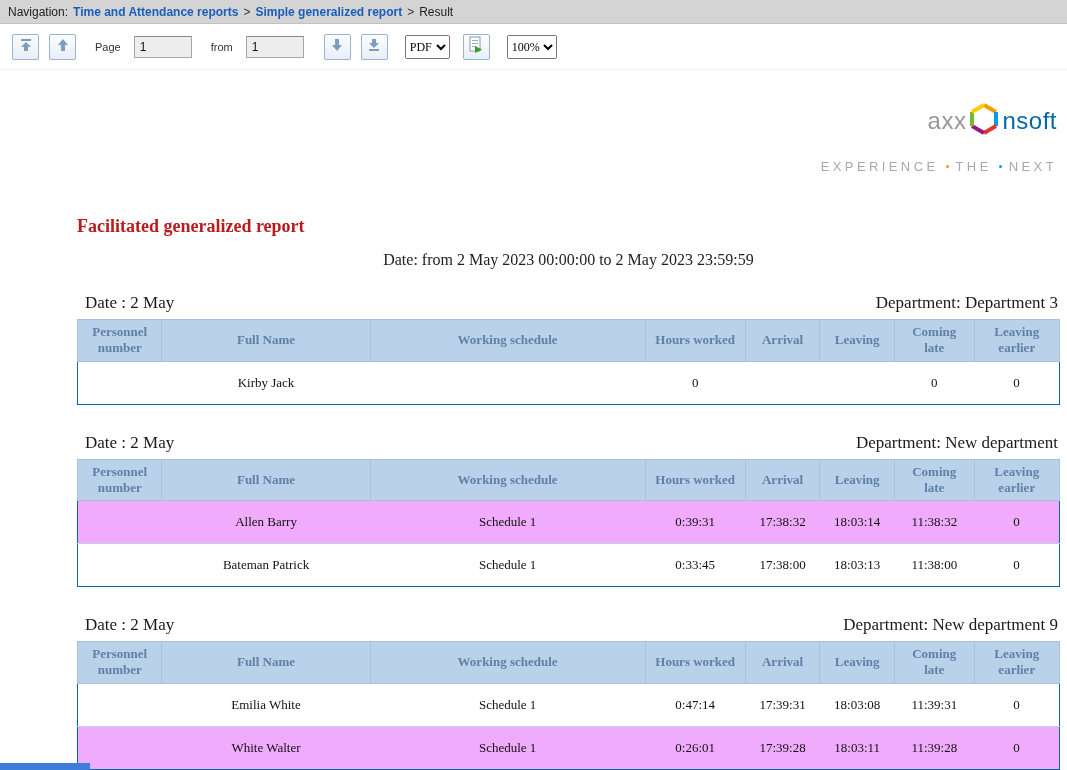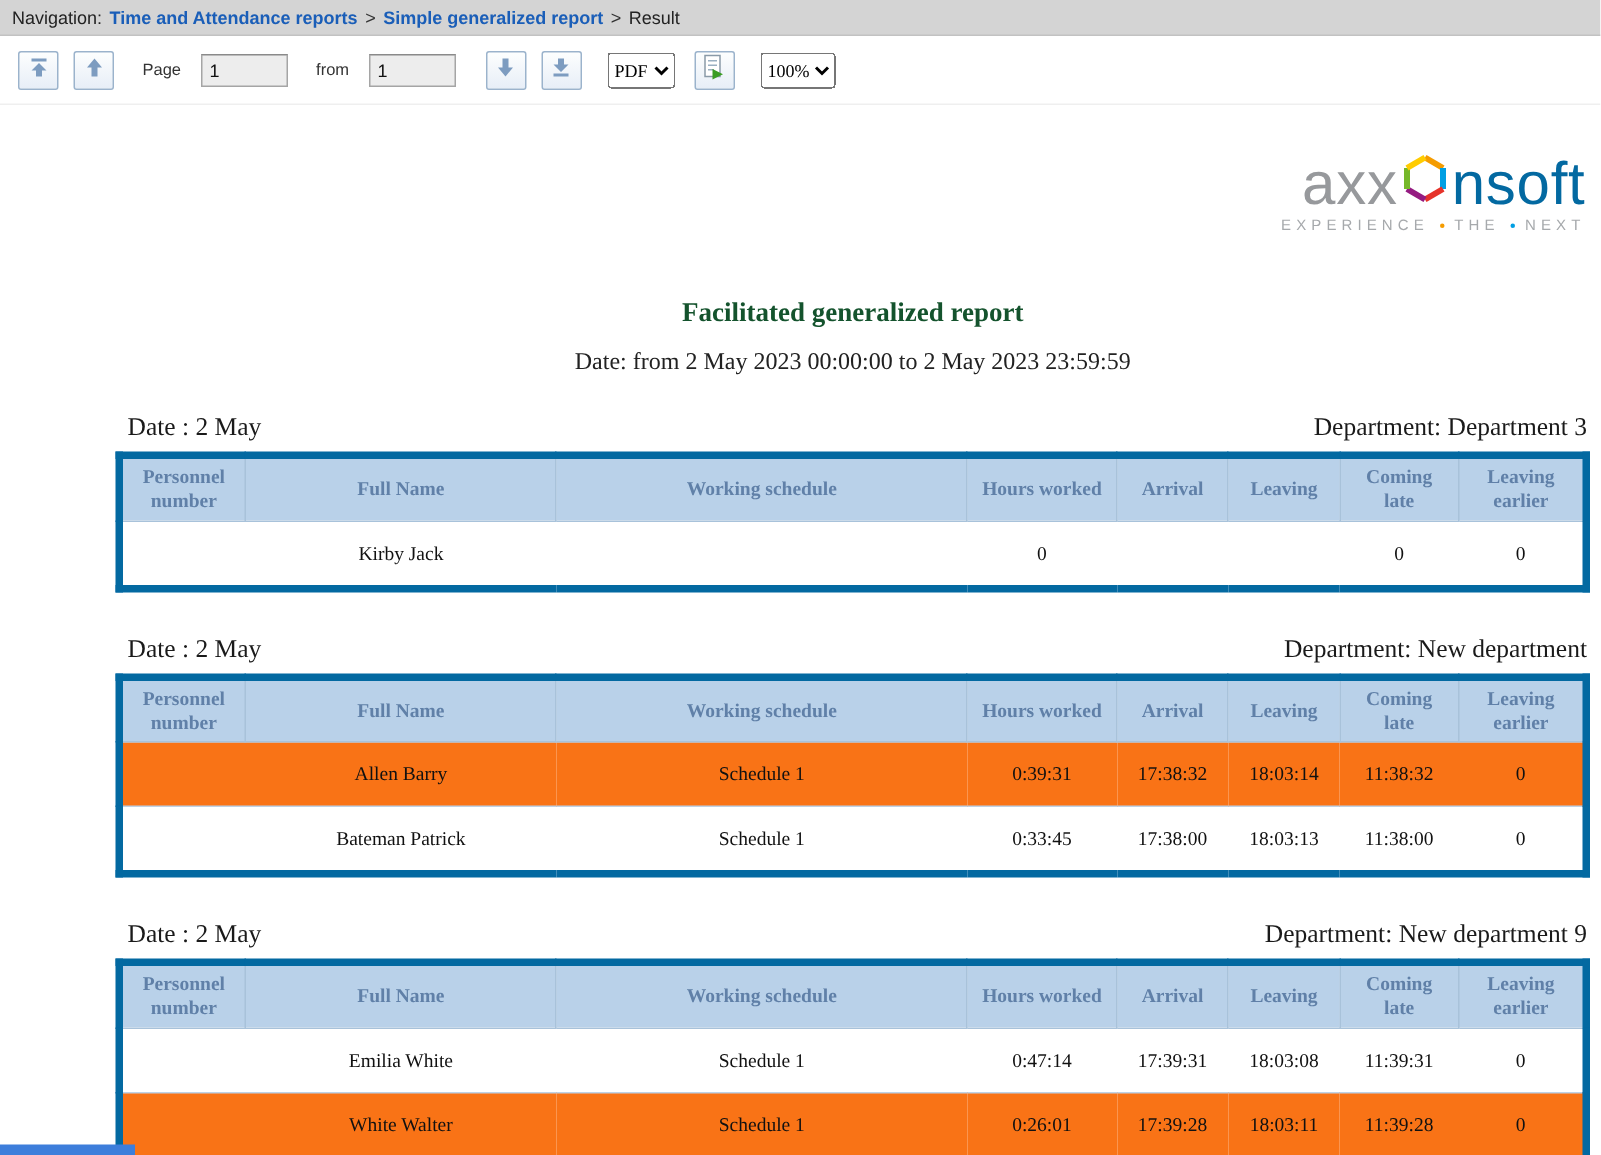--- a/index.html
+++ b/index.html
@@ -47,59 +47,59 @@
   }
   .export-btn { margin-left: 6px; }
   
   .report { font-family: "Liberation Serif", serif; }
   .logo-wrap {
     display: flex; flex-direction: column; align-items: flex-end;
     margin: 32px 10px 0 0;
   }
   .logo-row {
     display: flex; align-items: center;
-    font-size: 40px; color: #97999c; letter-spacing: 0.5px; line-height: 1;
+    font-size: 24px; color: #97999c; letter-spacing: 0.5px; line-height: 1;
   }
   .logo-row .lt { font-family: "Liberation Sans", sans-serif; }
   .logo-row .soft { color: #0369a1; }
   .logo-hex { margin: 0 2px; }
   .tagline {
-    margin-top: 2px; display: flex; align-items: center; gap: 7px;
+    margin-top: 19px; display: flex; align-items: center; gap: 7px;
     font-family: "Liberation Sans", sans-serif;
-    font-size: 10px; letter-spacing: 3.4px; color: #a6a9ac;
+    font-size: 13px; letter-spacing: 3.4px; color: #a6a9ac;
   }
   .tag-dot { width: 3px; height: 3px; border-radius: 50%; display: inline-block; }
   .report-title {
-    text-align: center; color: #14532d;
+    color: #b91c1c;
     font-size: 18px; font-weight: bold;
     margin: 42px 7px 14px 77px;
   }
   .subtitle { text-align: center; font-size: 16px; color: #222; margin: 0 7px 24px 77px; }
   .sections { padding: 0 7px 0 77px; }
   .section { margin-bottom: 28px; }
   .section-head {
     display: flex; justify-content: space-between; align-items: flex-end;
     font-size: 17px; color: #1a1a1a; padding: 0 2px 6px 8px;
   }
   table.rep {
     width: 100%; border-collapse: collapse;
-    border: 5px solid #0369a1;
+    border: 1px solid #0369a1;
   }
   table.rep th {
     background: #b9d1e9; color: #6080a8;
     font-size: 13px; font-weight: bold;
     padding: 4px 6px; line-height: 1.25;
     border: 1px solid #a8c2da; text-align: center;
   }
   table.rep td {
     font-size: 13px; color: #111; text-align: center;
     padding: 13px 6px; border-top: 1px solid #bed2e6;
     background: #fff;
   }
-  table.rep tr.shaded td { background: #f97316; }
+  table.rep tr.shaded td { background: #f0abfc; }
   
   .hscroll-thumb {
     position: absolute; left: 0; bottom: 0;
     width: 90px; height: 7px; background: #3d7edb;
   }
 </style>
 </head>
 <body>
 
 <div class="navbar">

